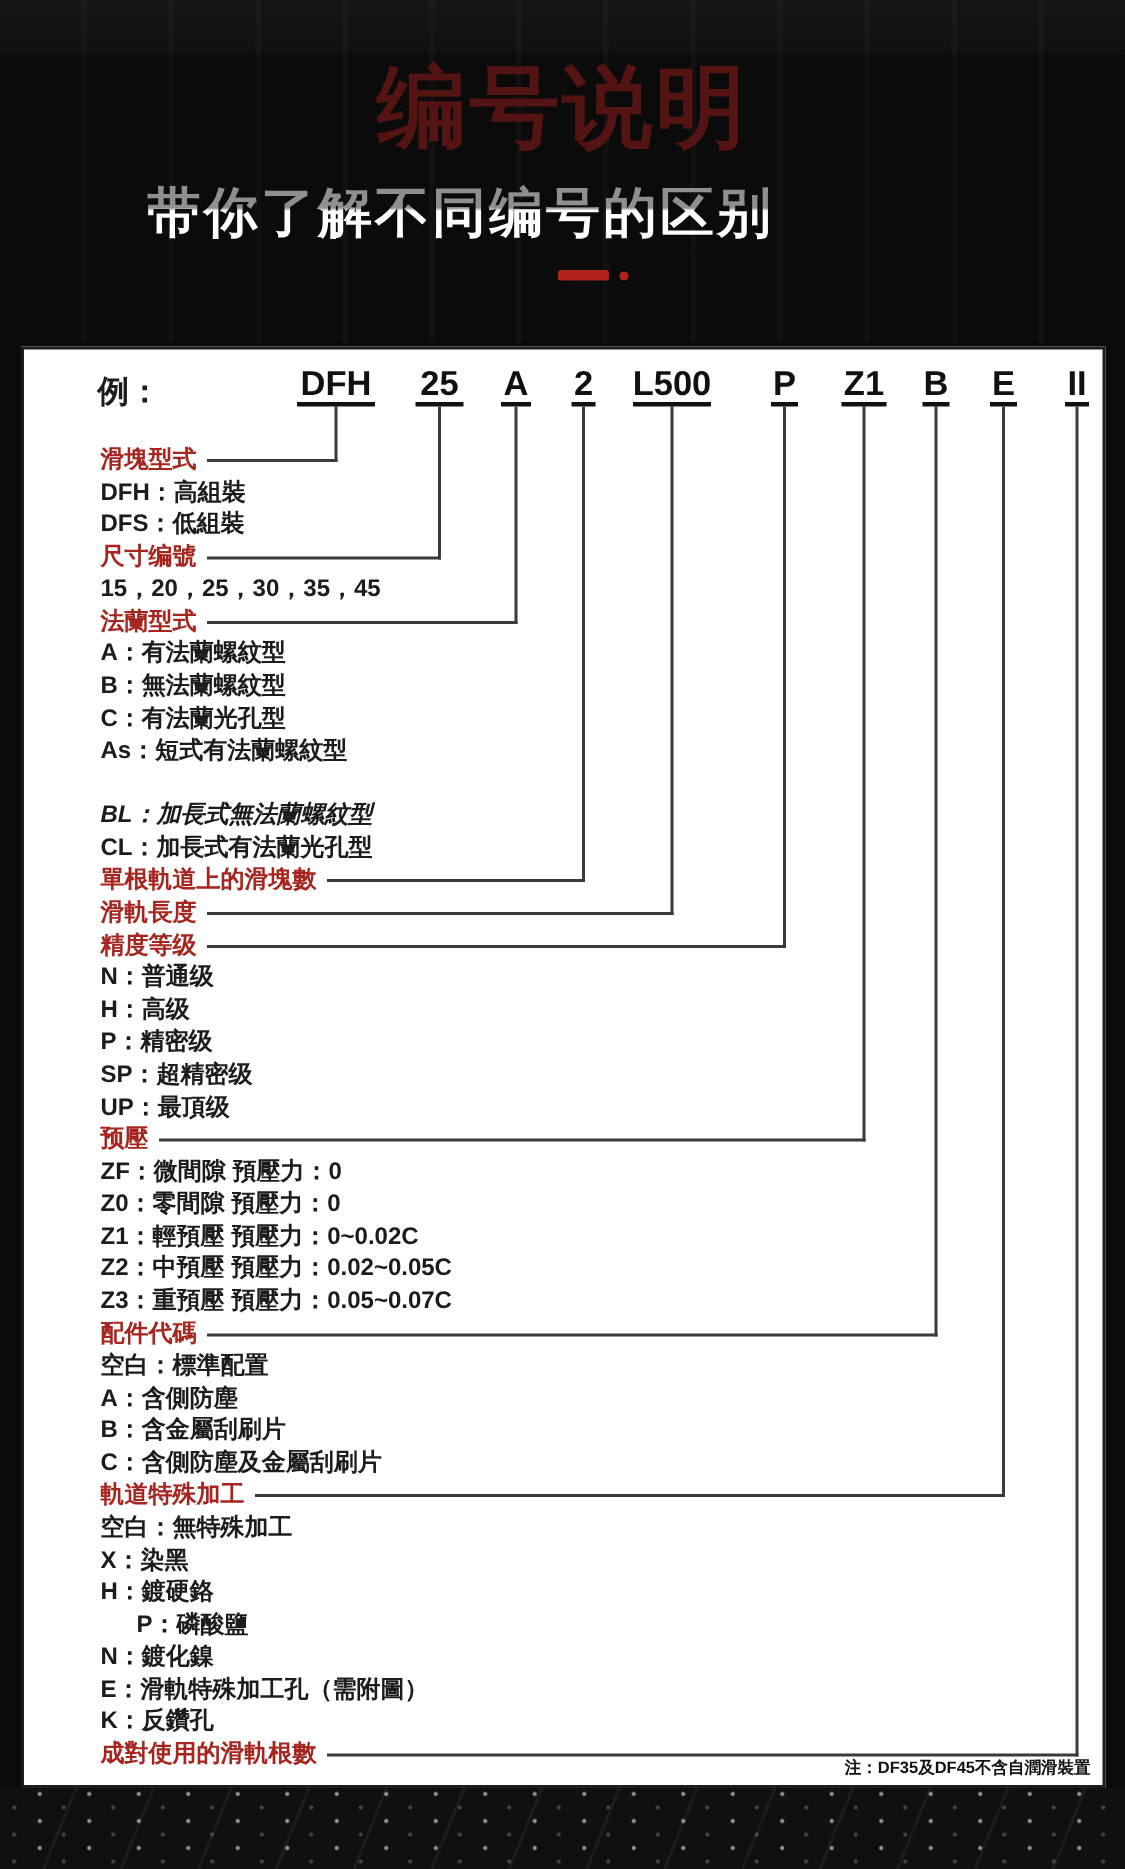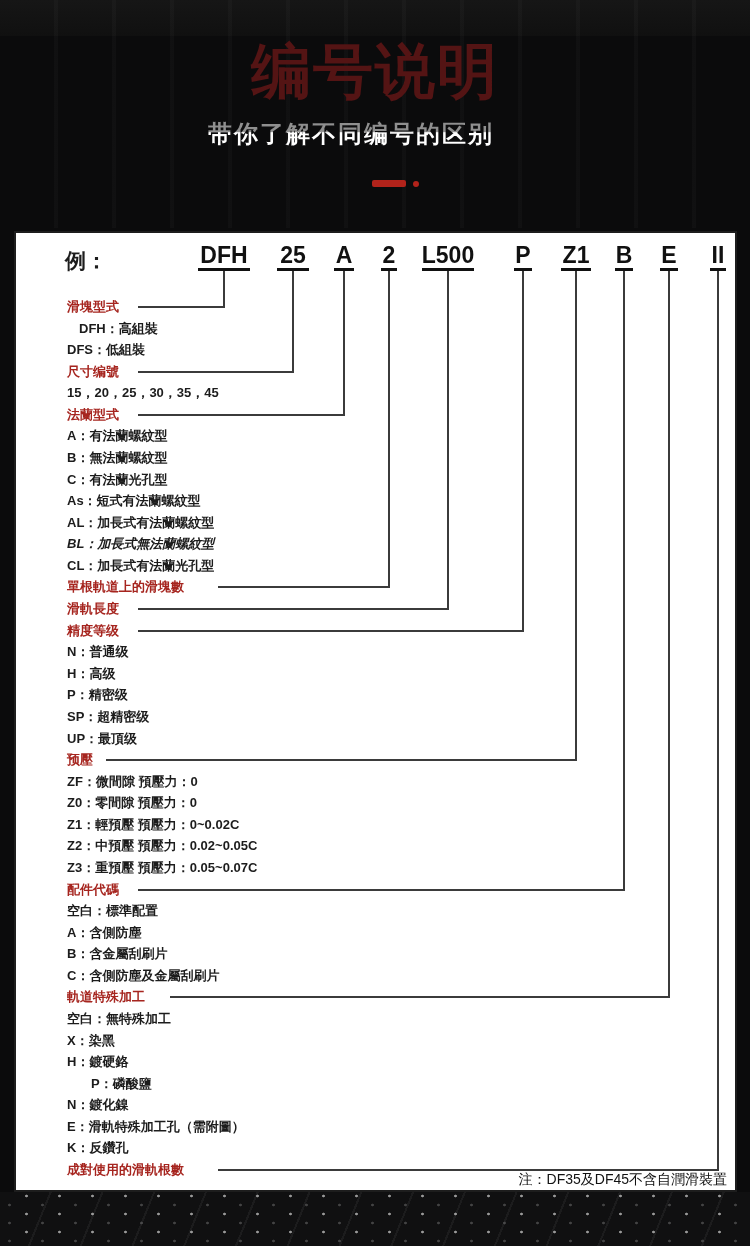--- a/index.html
+++ b/index.html
@@ -27,22 +27,22 @@
   .page-title{
     position:absolute;left:0;top:32px;width:750px;
     text-align:center;
     font-size:60px;font-weight:900;letter-spacing:2px;
     color:var(--title-red);
     white-space:nowrap;
   }
   .page-subtitle{
     position:absolute;left:0;top:118px;width:614px;
     text-align:center;
-    font-size:24px;font-weight:700;letter-spacing:2px;
-    color:#ffffff;white-space:nowrap;margin-left:44px;
+    font-size:36px;font-weight:700;letter-spacing:2px;
+    color:#ffffff;white-space:nowrap;
   }
   @supports ((-webkit-background-clip:text) or (background-clip:text)){
     .page-subtitle{
       background:linear-gradient(#8f8f8f 0 42%, #ffffff 46%);
       -webkit-background-clip:text;background-clip:text;
       color:transparent;
     }
   }
   .divider-dash{
     position:absolute;left:372px;top:180px;width:34px;height:7px;
@@ -63,26 +63,26 @@
   }
   .code{
     position:absolute;top:9px;width:90px;text-align:center;
     font-size:23px;font-weight:700;color:#111;line-height:26px;white-space:nowrap;
   }
   .uline{position:absolute;height:3px;background:#111;}
   .vline{position:absolute;width:2px;background:var(--line);}
   .hline{position:absolute;height:2px;background:var(--line);}
   .row{
     position:absolute;left:51px;height:22px;line-height:22px;
-    font-size:13px;font-weight:700;color:var(--ink);white-space:nowrap;
+    font-size:16px;font-weight:700;color:var(--ink);white-space:nowrap;
   }
   .row.red{color:var(--accent);}
   .note{
     position:absolute;right:8px;top:938px;
-    font-size:14px;font-weight:400;color:#111;white-space:nowrap;
+    font-size:11px;font-weight:700;color:#111;white-space:nowrap;
   }
   
   .bottom-strip{
     position:absolute;left:0;top:1192px;width:750px;height:54px;
     background-color:#101011;
     background-image:
       radial-gradient(circle, rgba(200,200,200,0.75) 1px, transparent 1.7px),
       radial-gradient(circle, rgba(130,130,130,0.45) 1px, transparent 1.7px),
       repeating-linear-gradient(112deg, transparent 0 46px, rgba(255,255,255,0.05) 46px 48px);
     background-size:33px 18px, 33px 18px, auto;
@@ -127,32 +127,31 @@
     <div class="uline" style="left: 599px; top: 35px; width: 18px;"></div>
     <div class="vline" style="left: 607px; top: 38px; height: 620px;"></div>
     <div class="code" style="left: 608px;">E</div>
     <div class="uline" style="left: 644px; top: 35px; width: 18px;"></div>
     <div class="vline" style="left: 652px; top: 38px; height: 727px;"></div>
     <div class="code" style="left: 657px;">II</div>
     <div class="uline" style="left: 694px; top: 35px; width: 16px;"></div>
     <div class="vline" style="left: 701px; top: 38px; height: 900px;"></div>
     <div class="row red" style="top: 63px;">滑塊型式</div>
     <div class="hline" style="left: 122px; top: 73px; width: 87px;"></div>
-    <div class="row" style="top: 85px; margin-left: 12px;">DFH：高組裝</div>
+    <div class="row" style="top: 85px;">DFH：高組裝</div>
     <div class="row" style="top: 106px;">DFS：低組裝</div>
     <div class="row red" style="top: 128px;">尺寸编號</div>
     <div class="hline" style="left: 122px; top: 138px; width: 156px;"></div>
     <div class="row" style="top: 149px;">15，20，25，30，35，45</div>
     <div class="row red" style="top: 171px;">法蘭型式</div>
     <div class="hline" style="left: 122px; top: 181px; width: 207px;"></div>
     <div class="row" style="top: 192px;">A：有法蘭螺紋型</div>
     <div class="row" style="top: 214px;">B：無法蘭螺紋型</div>
     <div class="row" style="top: 236px;">C：有法蘭光孔型</div>
     <div class="row" style="top: 257px;">As：短式有法蘭螺紋型</div>
-    <div class="row" style="top: 279px;">AL：加長式有法蘭螺紋型</div>
     <div class="row" style="top: 300px; font-style: italic;">BL：加長式無法蘭螺紋型</div>
     <div class="row" style="top: 322px;">CL：加長式有法蘭光孔型</div>
     <div class="row red" style="top: 343px;">單根軌道上的滑塊數</div>
     <div class="hline" style="left: 202px; top: 353px; width: 172px;"></div>
     <div class="row red" style="top: 365px;">滑軌長度</div>
     <div class="hline" style="left: 122px; top: 375px; width: 311px;"></div>
     <div class="row red" style="top: 387px;">精度等级</div>
     <div class="hline" style="left: 122px; top: 397px; width: 386px;"></div>
     <div class="row" style="top: 408px;">N：普通级</div>
     <div class="row" style="top: 430px;">H：高级</div>

